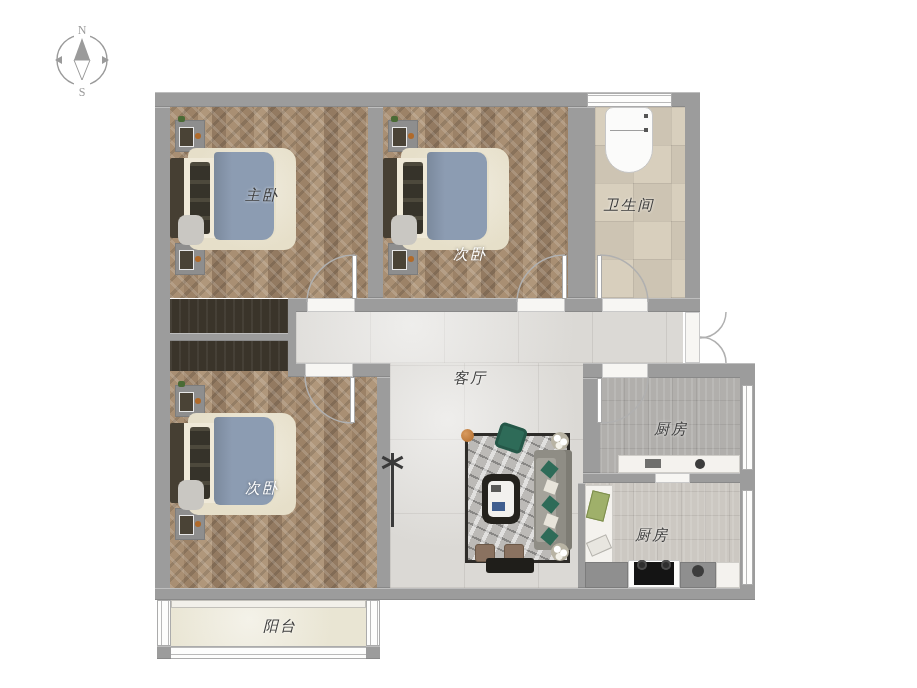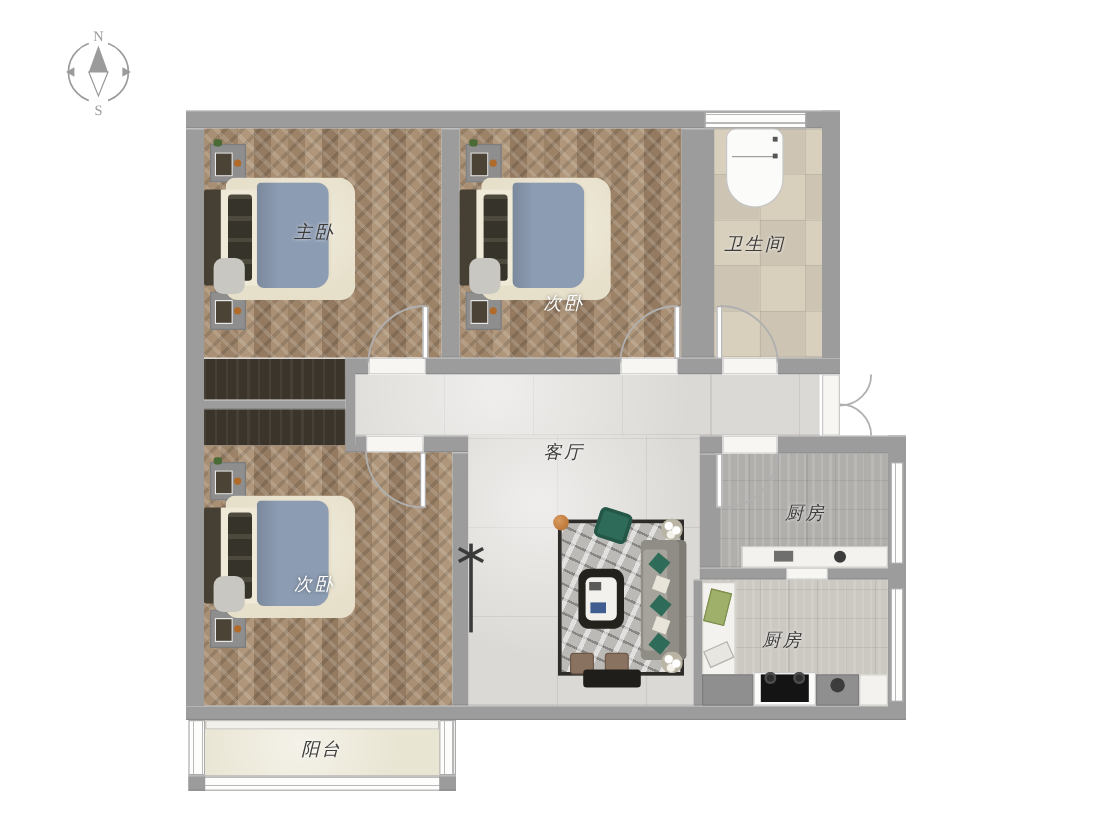--- a/index.html
+++ b/index.html
@@ -292,15 +292,15 @@
   <div class="sink" style="left:692px;top:565px;width:12px;height:12px"></div>
   <div class="counter" style="left:716px;top:562px;width:24px;height:26px"></div>
 
   <div class="lbl" style="left:262px;top:194px">主卧</div>
   <div class="lbl light" style="left:470px;top:253px">次卧</div>
   <div class="lbl" style="left:629px;top:204px">卫生间</div>
   <div class="lbl" style="left:470px;top:377px">客厅</div>
   <div class="lbl light" style="left:262px;top:487px">次卧</div>
   <div class="lbl" style="left:671px;top:428px">厨房</div>
   <div class="lbl" style="left:652px;top:534px">厨房</div>
-  <div class="lbl" style="left:268px;top:625px">阳台</div>
+  <div class="lbl" style="left:280px;top:625px">阳台</div>
 
 </div>
 
 </body></html>

